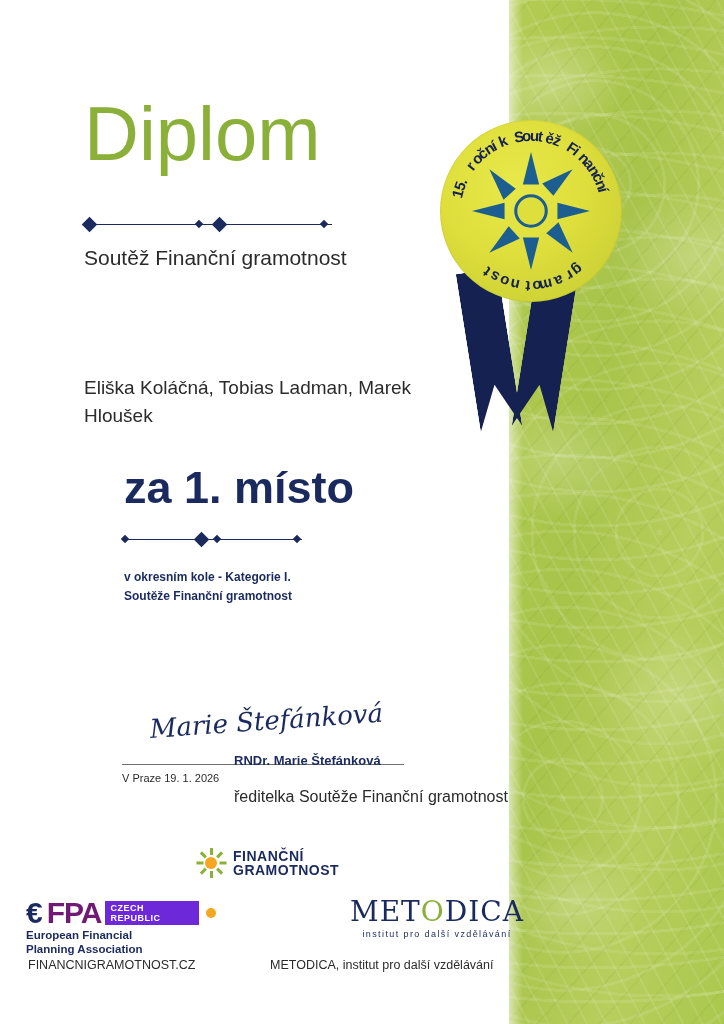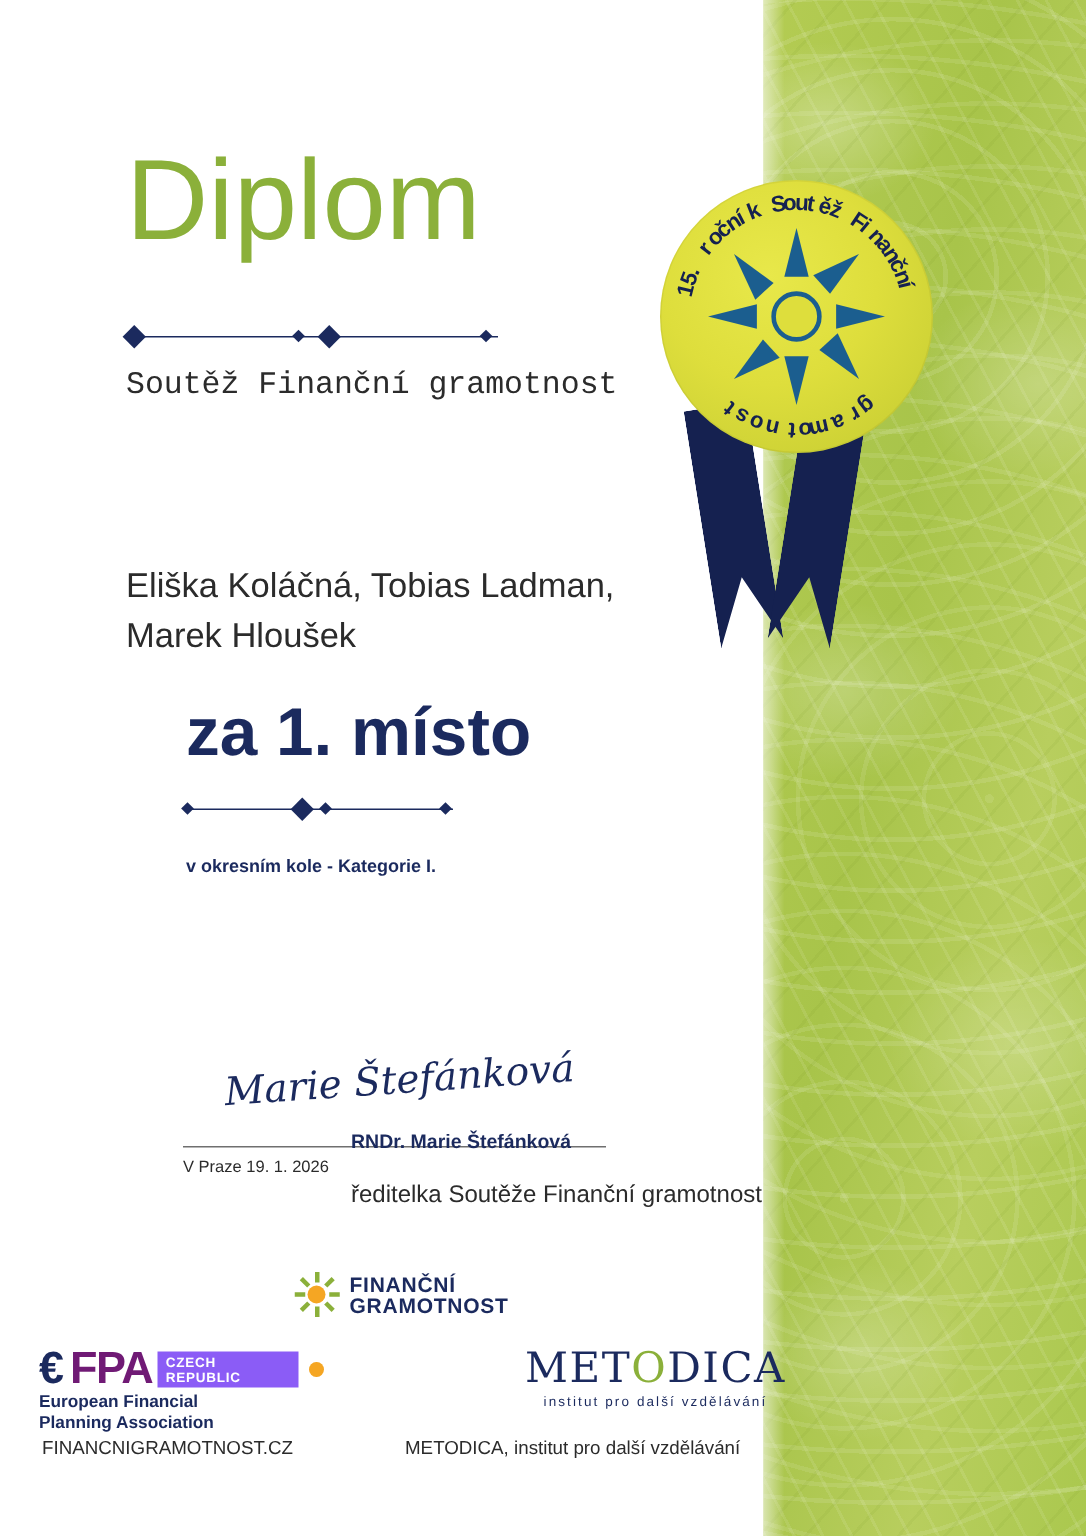--- a/index.html
+++ b/index.html
@@ -93,28 +93,27 @@
   .divider .d4 { left: 237px; }
 
   .divider-1 { top: 218px; }
   .divider-2 { top: 533px; left: 122px; width: 180px; }
 
   .subtitle {
     position: absolute;
     top: 246px; left: 84px;
     font-size: 21px;
     color: #2b2b2b;
-    font-family: Liberation Mono, monospace;
   }
 
   .recipients {
     position: absolute;
     top: 374px; left: 84px;
     width: 330px;
-    font-size: 23px;
+    font-size: 19px;
     line-height: 1.45;
     color: #2b2b2b;
   }
 
   .place {
     position: absolute;
     top: 462px; left: 124px;
     font-size: 45px;
     font-weight: bold;
     color: #1b2a5e;
@@ -210,21 +209,21 @@
   }
   .efpa-top { display: flex; align-items: center; gap: 4px; }
   .efpa-euro {
     font-size: 30px; font-weight: bold; color: #1b2a5e; line-height: 1;
   }
   .efpa-fpa {
     font-size: 30px; font-weight: bold; color: #701a75; line-height: 1;
     letter-spacing: -1px;
   }
   .efpa-cz {
-    background: #8b5cf6; color: #ffffff;
+    background: #6d28d9; color: #ffffff;
     font-size: 9px; font-weight: bold;
     padding: 2px 5px; letter-spacing: .5px;
     display: inline-block;
   }
   .efpa-dot {
     width: 10px; height: 10px; border-radius: 50%;
     background: #f5a623; display: inline-block; margin-left: 3px;
   }
   .efpa-sub {
     margin-top: 0;
@@ -328,20 +327,21 @@
     <div class="divider divider-2">
       <div class="line"></div>
       <div class="dia small d1"></div>
       <div class="dia d2" style="left:74px"></div>
       <div class="dia small d3" style="left:92px"></div>
       <div class="dia small d4" style="left:172px"></div>
     </div>
 
     <div class="details">
       <div>v okresním kole - Kategorie I.</div>
+      <div>Soutěže Finanční gramotnost</div>
     </div>
 
     <div class="sig-wrap">
       <div class="sig-script">Marie Štefánková</div>
       <div class="sig-line"></div>
       <div class="sig-left">V Praze 19. 1. 2026</div>
       <div class="sig-name">RNDr. Marie Štefánková</div>
       <div class="sig-role">ředitelka Soutěže Finanční gramotnost</div>
     </div>
 

